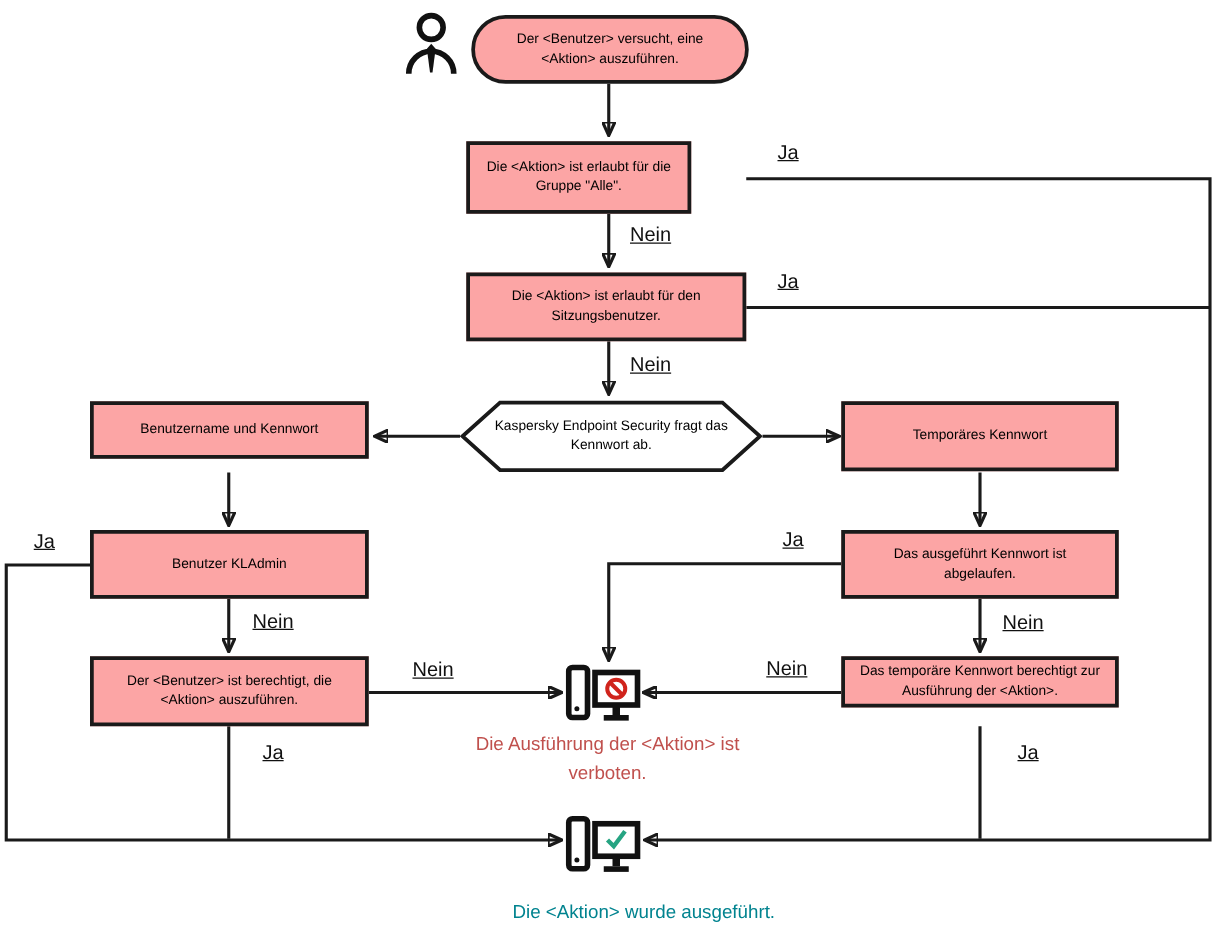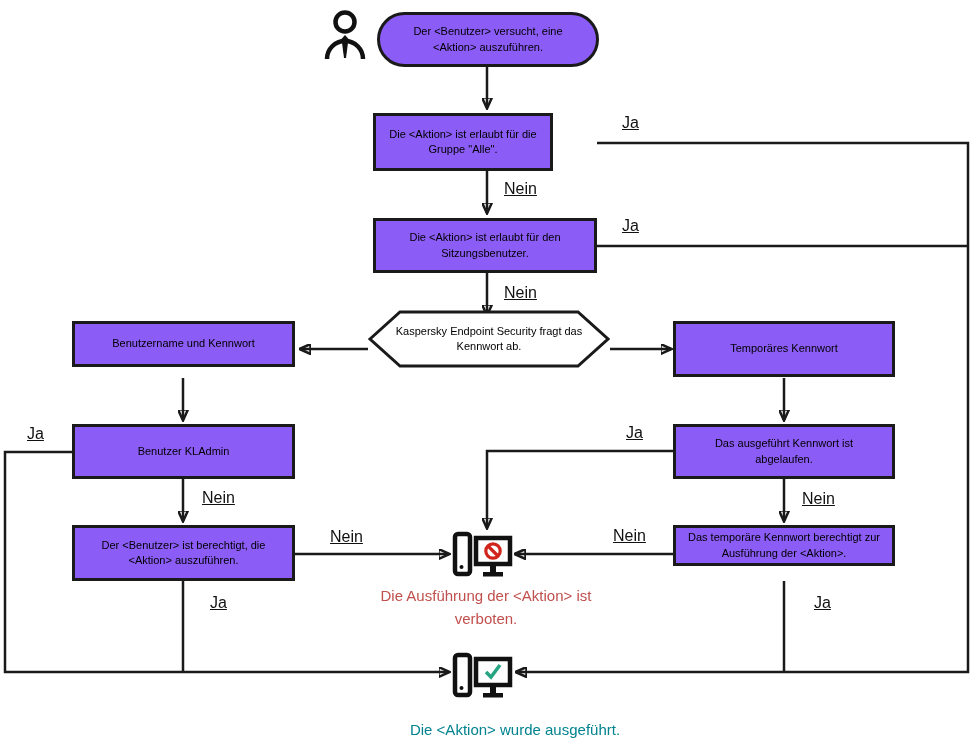--- a/index.html
+++ b/index.html
@@ -3,27 +3,27 @@
 <meta charset="utf-8">
 <style>
   html,body { margin:0; padding:0; background:#ffffff; }
   .canvas {
     position:relative; width:974px; height:745px; background:#fff;
     font-family:"Liberation Sans", sans-serif; overflow:hidden; color:#000;
   }
   .wires { position:absolute; left:0; top:0; width:974px; height:745px; }
   .wires path { fill:none; stroke:#1a1a1a; stroke-width:2.5; }
   .node {
-    position:absolute; border:3px solid #1a1a1a; background:#8b5cf6;
+    position:absolute; border:3px solid #1a1a1a; background:#fca5a5;
     display:flex; align-items:center; justify-content:center;
     text-align:center; font-size:11px; line-height:1.4;
     padding:4px 12px; box-sizing:border-box;
   }
   .stadium { border-radius:28px; }
-  .hex-wrap { position:absolute; left:368px; top:310px; width:242px; height:58px; }
+  .hex-wrap { position:absolute; left:368px; top:320px; width:242px; height:58px; }
   .hex-wrap svg { position:absolute; left:0; top:0; }
   .hex-text {
     position:absolute; left:20px; right:20px; top:0; bottom:0;
     display:flex; align-items:center; justify-content:center;
     text-align:center; font-size:11px; line-height:1.4;
   }
   .edge-label { position:absolute; font-size:16px; color:#111;text-decoration:underline; }
   .caption { position:absolute; text-align:center; font-size:15px; line-height:1.5; }
   .caption.forbidden { left:356px; top:585px; width:260px; color:#c0504d; }
   .caption.executed  { left:375px; top:719px; width:280px; color:#00838f; white-space:nowrap; }

